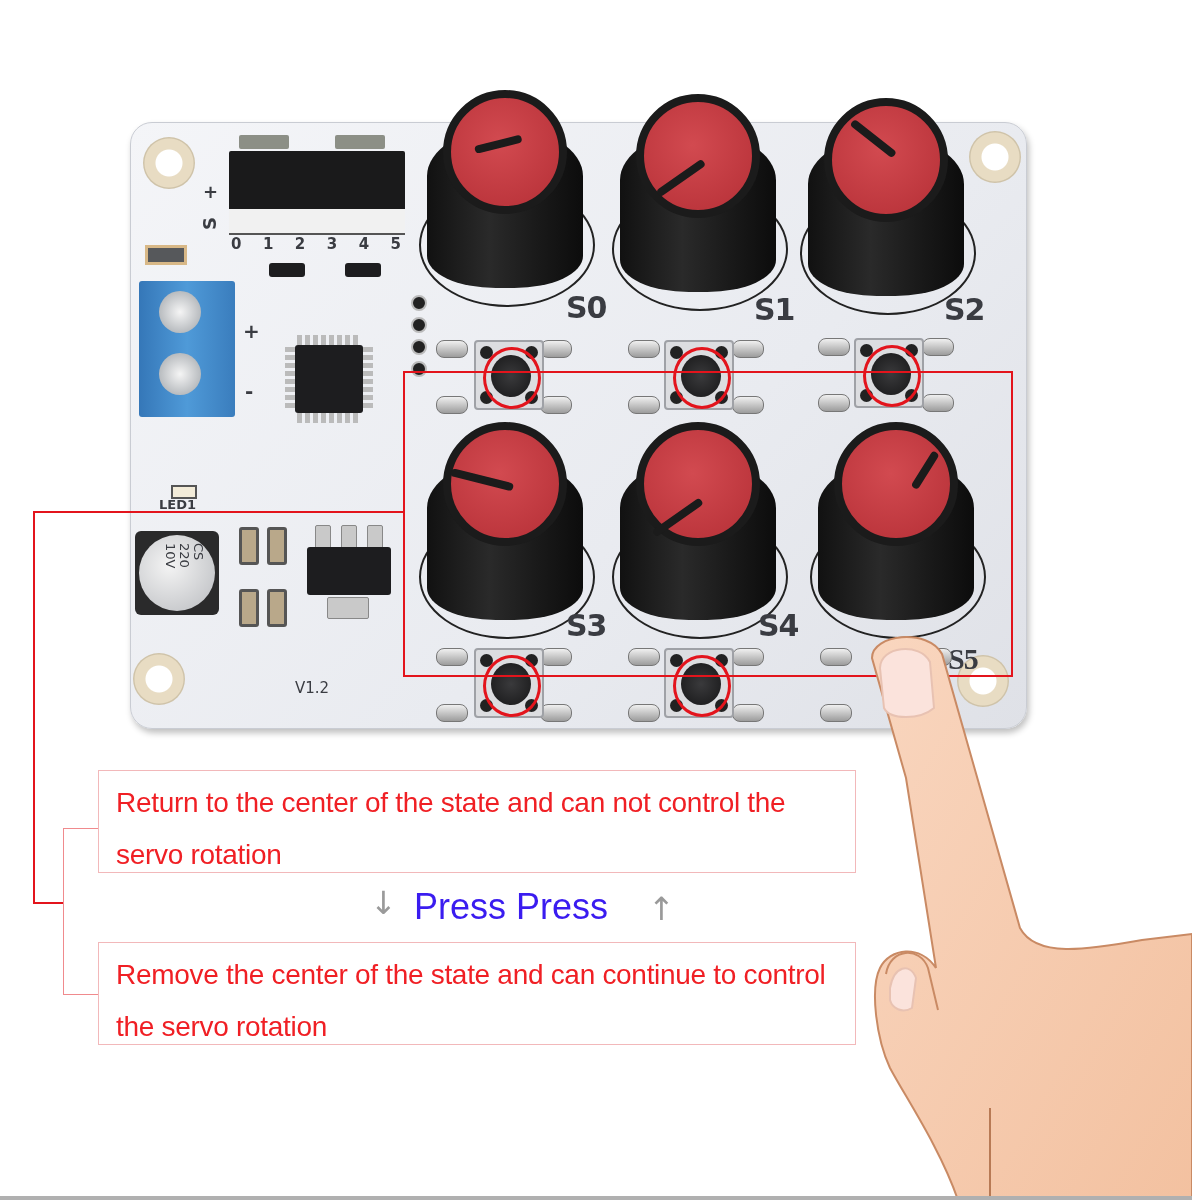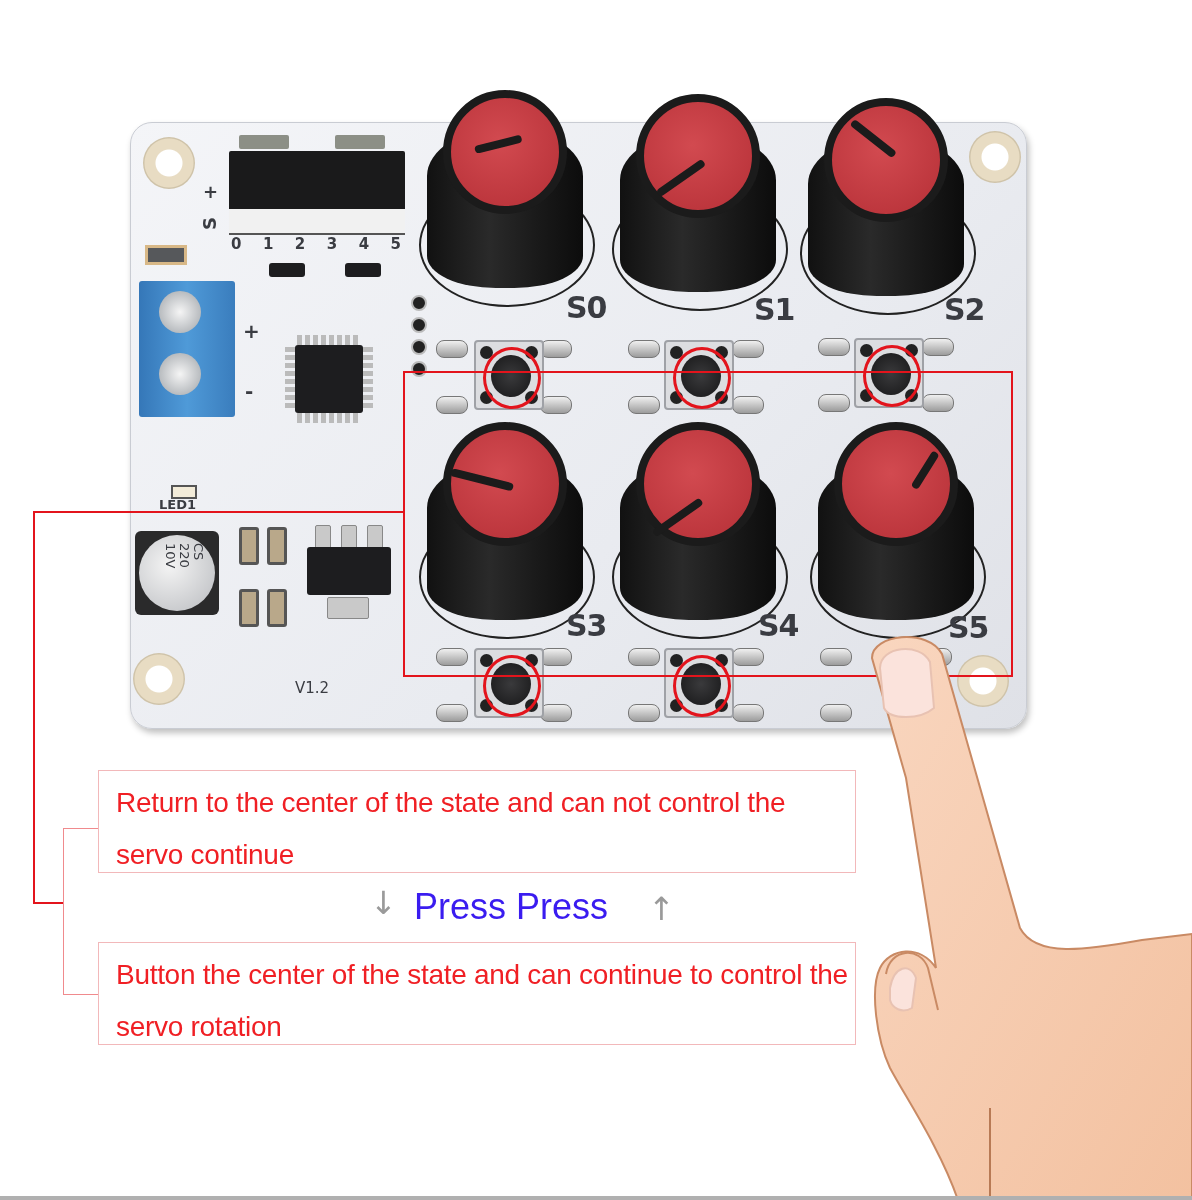--- a/index.html
+++ b/index.html
@@ -147,21 +147,21 @@
     <div class="body"></div>
     <div class="cap"></div>
   <div class="pointer" style="left:108px;top:64px;width:42px;transform:rotate(-58deg);"></div>
 </div>
 
 <span class="abs silk label-s" style="left:566px;top:290px;">S0</span>
 <span class="abs silk label-s" style="left:754px;top:292px;">S1</span>
 <span class="abs silk label-s" style="left:944px;top:292px;">S2</span>
 <span class="abs silk label-s" style="left:566px;top:608px;">S3</span>
 <span class="abs silk label-s" style="left:758px;top:608px;">S4</span>
-<span class="abs silk label-s" style="left:948px;top:610px;">S5</span>
+<span class="abs silk label-s" style="left:948px;top:642px;font-family:Liberation Serif, serif;">S5</span>
 
 <div class="abs" style="left:436px;top:340px;width:140px;height:72px;">
   <div class="abs lead" style="left:0;top:0;"></div>
     <div class="abs lead" style="left:104px;top:0;"></div>
   <div class="abs lead" style="left:0;top:56px;"></div>
     <div class="abs lead" style="left:104px;top:56px;"></div>
   <div class="abs btn" style="left:38px;top:0;">
       <div class="dot" style="left:4px;top:4px;"></div>
       <div class="dot" style="right:4px;top:4px;"></div>
       <div class="dot" style="left:4px;bottom:4px;"></div>
@@ -236,24 +236,24 @@
 <div class="abs" style="left:403px;top:371px;width:610px;height:306px;border:2px solid #e3141c;box-sizing:border-box;"></div>
 
 <div class="abs red-line" style="left:33px;top:511px;width:372px;height:2px;"></div>
 <div class="abs red-line" style="left:33px;top:511px;width:2px;height:393px;"></div>
 <div class="abs red-line" style="left:33px;top:902px;width:30px;height:2px;"></div>
 <div class="abs" style="left:63px;top:828px;width:1px;height:166px;background:#f08a8d;"></div>
 <div class="abs" style="left:63px;top:828px;width:36px;height:1px;background:#f08a8d;"></div>
 <div class="abs" style="left:63px;top:994px;width:36px;height:1px;background:#f08a8d;"></div>
 
 <div class="abs note-box" style="left:98px;top:770px;width:758px;height:103px;">
-  <div class="note-text">Return to the center of the state and can not control the servo continue</div>
+  <div class="note-text">Return to the center of the state and can not control the servo rotation</div>
 </div>
 <div class="abs note-box" style="left:98px;top:942px;width:758px;height:103px;">
-  <div class="note-text">Button the center of the state and can continue to control the servo rotation</div>
+  <div class="note-text">Remove the center of the state and can continue to control the servo rotation</div>
 </div>
 
 <span class="abs arrow" style="left:370px;top:884px;">↓</span>
 <span class="abs press" style="left:414px;top:886px;">Press Press</span>
 <span class="abs arrow" style="left:648px;top:890px;">↑</span>
 
 <svg class="abs" style="left:850px;top:628px;" width="342" height="572" viewBox="0 0 342 572">
   <defs>
     <linearGradient id="skin" x1="0" y1="0" x2="1" y2="1">
       <stop offset="0" stop-color="#f9d6bf"></stop>

